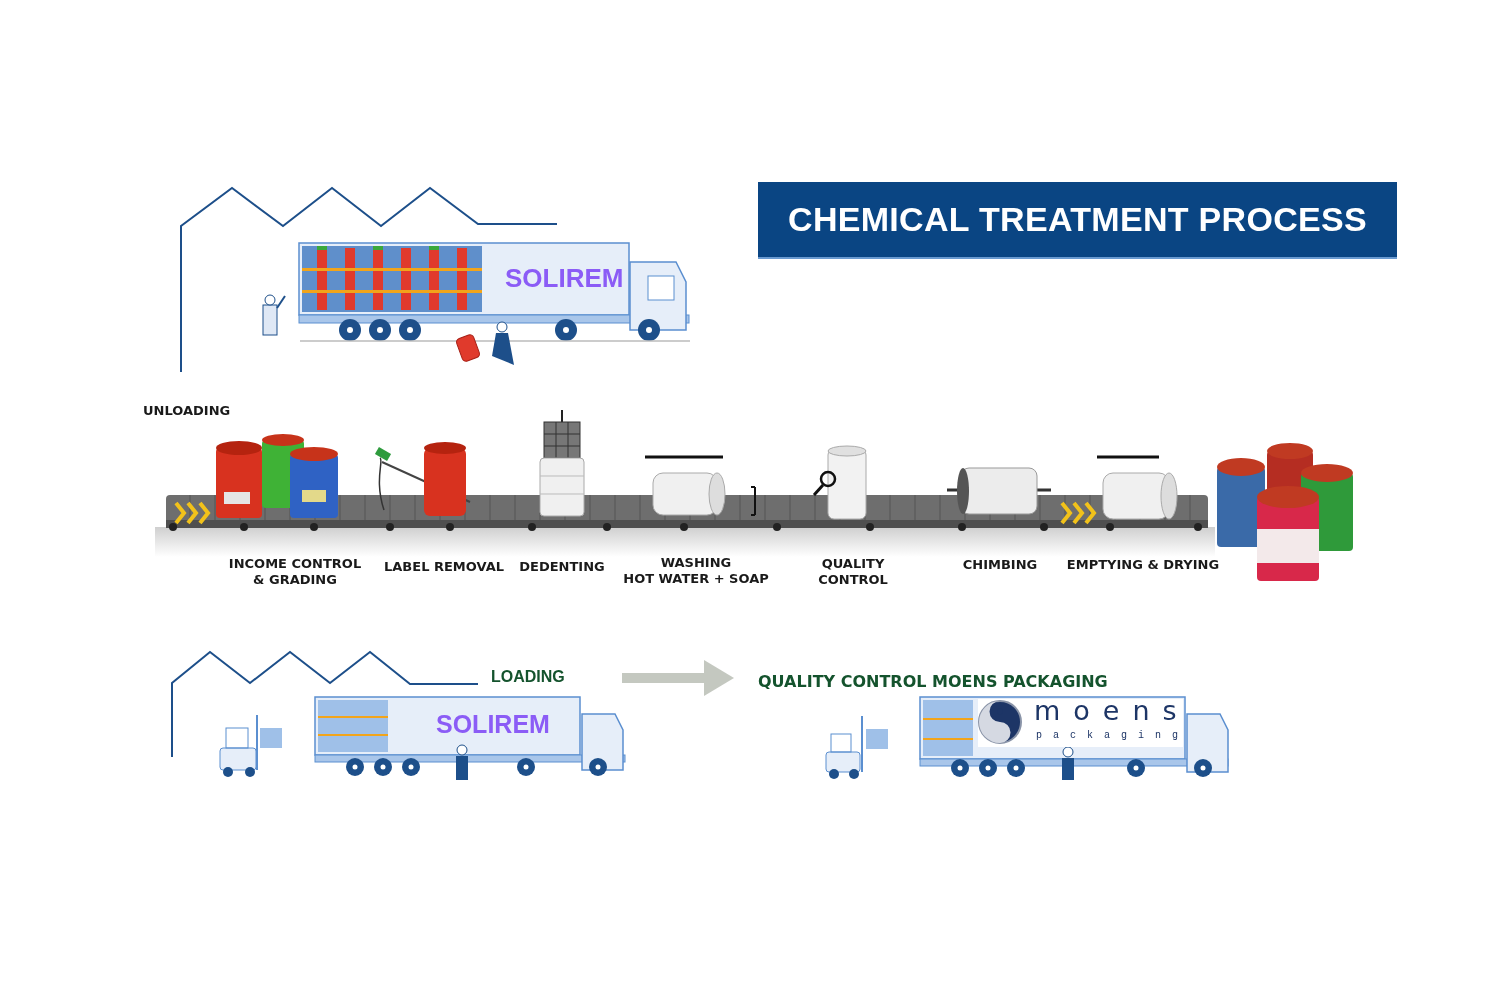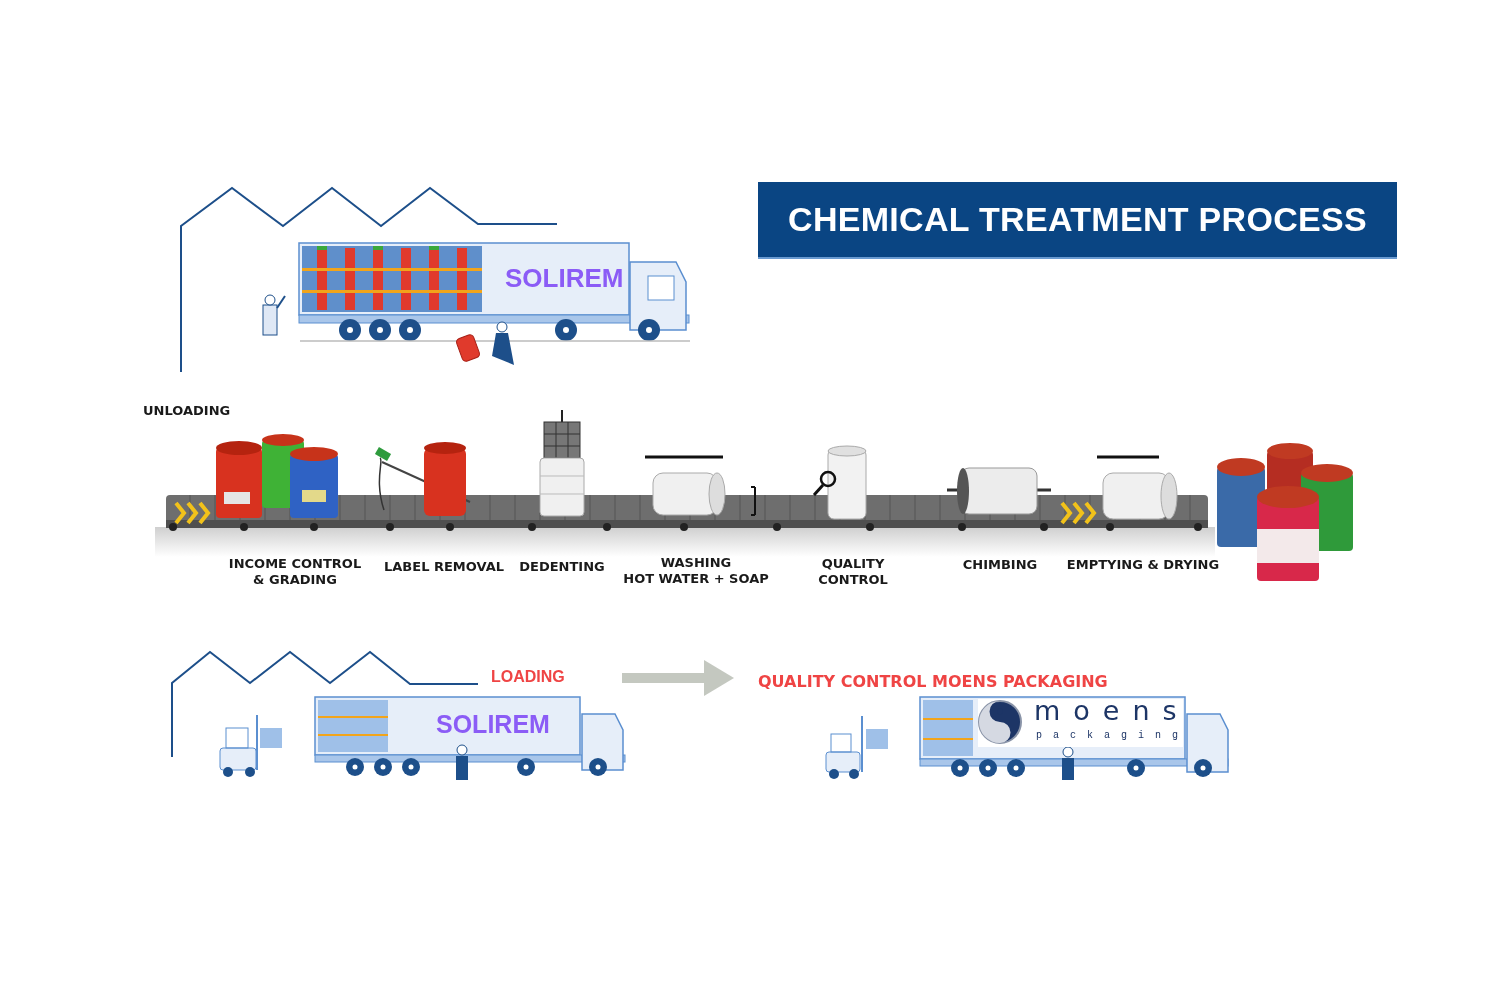--- a/index.html
+++ b/index.html
@@ -1,21 +1,21 @@
 <!DOCTYPE html>
 <html><head>
 <meta charset="utf-8">
 <style>
   html,body{margin:0;padding:0;background:#ffffff;}
   body{width:1500px;height:1000px;position:relative;overflow:hidden;font-family:"Liberation Sans","DejaVu Sans",sans-serif;}
   .abs{position:absolute;}
   .title-banner{left:758px;top:182px;width:639px;height:75px;background:#0a4583;border-bottom:2px solid #6a9ad0;display:flex;align-items:center;justify-content:center;}
   .title-banner span{color:#fff;font-weight:bold;font-size:34px;letter-spacing:0.3px;}
   .lbl{font-family:"DejaVu Sans",sans-serif;font-weight:bold;font-size:13px;color:#1a1a1a;text-align:center;line-height:16px;position:absolute;}
-  .big-lbl{font-family:"DejaVu Sans",sans-serif;font-weight:bold;font-size:16px;color:#ef4444;position:absolute;line-height:20px;}
+  .big-lbl{font-family:"DejaVu Sans",sans-serif;font-weight:bold;font-size:16px;color:#14532d;position:absolute;line-height:20px;}
   .trailer-text{font-weight:bold;color:#8b5cf6;font-size:26px;position:absolute;}
   svg{position:absolute;overflow:visible;}
 </style>
 </head>
 <body>
 
 <div class="abs title-banner">
   <span>CHEMICAL TREATMENT PROCESS</span>
 </div>
 

